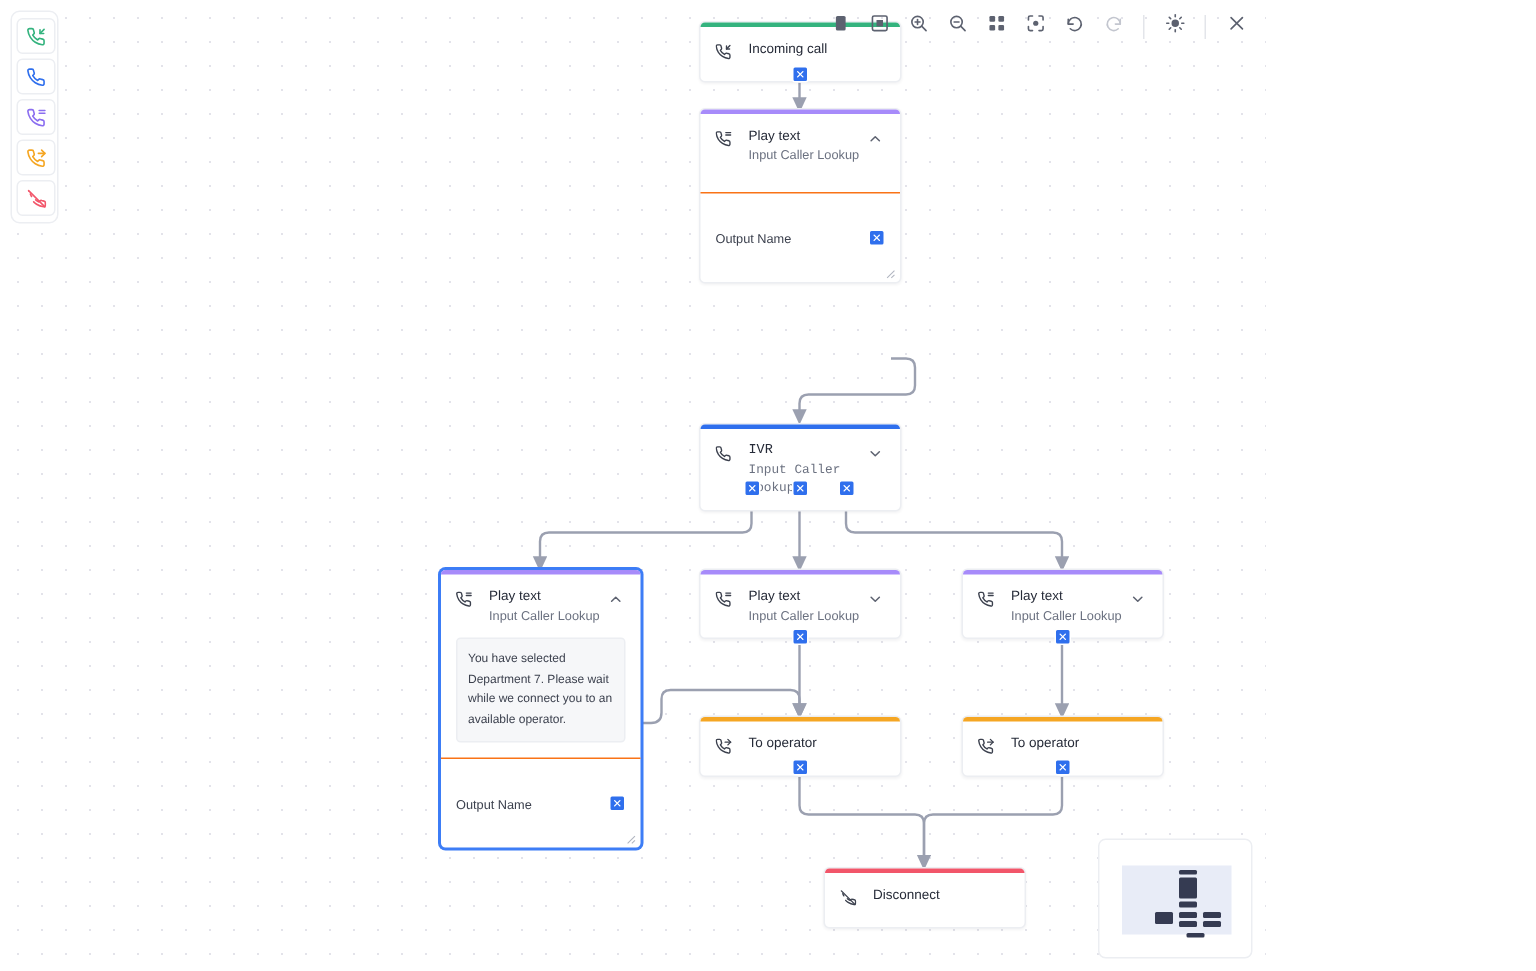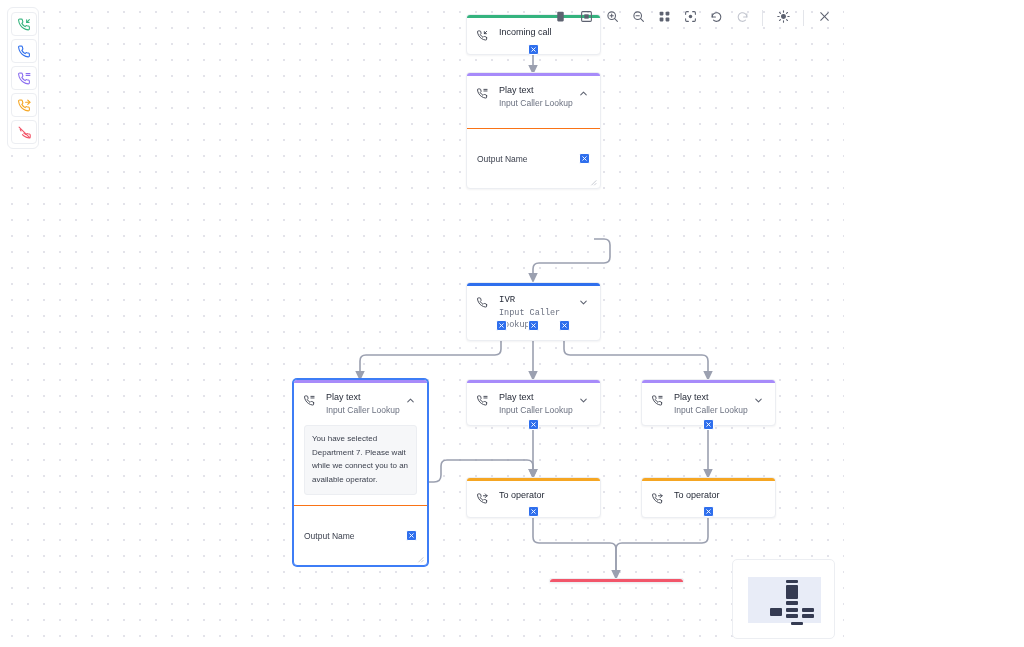--- a/index.html
+++ b/index.html
@@ -549,20 +549,32 @@
   </div>
   <div class="handle" style="left:703px; top:506px;">
     <svg width="7" height="7" viewBox="0 0 24 24" fill="none" stroke="#fff" stroke-width="3.2" stroke-linecap="round">
         <line x1="6" y1="6" x2="18" y2="18"></line>
         <line x1="18" y1="6" x2="6" y2="18"></line>
       </svg>
   </div>
 
   <div class="node" style="left:549px; top:578px; width:135px;">
     <div class="node-bar" style="background:#f2566a;"></div>
+    <div class="node-head">
+      <span class="node-ico">
+        <svg width="11" height="11" viewBox="0 0 24 24" fill="none" stroke="#3c414e" stroke-width="2" stroke-linecap="round" stroke-linejoin="round">
+          <path d="M10.7 13.3a16 16 0 0 0 4 2.6l1.3-1.3a2 2 0 0 1 2.1-.4c.9.3 1.8.6 2.8.7a2 2 0 0 1 1.7 2v3a2 2 0 0 1-2.2 2 19.8 19.8 0 0 1-8.6-3.1 19.5 19.5 0 0 1-3.6-3"></path>
+          <path d="M5.6 9.2a19.3 19.3 0 0 1-1.5-3.1"></path>
+          <line x1="2" y1="2" x2="22" y2="22"></line>
+        </svg>
+      </span>
+      <div class="node-titles">
+        <div class="node-title">Disconnect</div>
+      </div>
+    </div>
   </div>
 
   <div class="minimap">
     <div class="mm-view" style="left:15px; top:17px; width:73px; height:46px;"></div>
     <div class="mm-node" style="left:53px; top:20px; width:12px; height:3px;"></div>
     <div class="mm-node" style="left:53px; top:25px; width:12px; height:14px;"></div>
     <div class="mm-node" style="left:53px; top:41px; width:12px; height:4px;"></div>
     <div class="mm-node" style="left:37px; top:48px; width:12px; height:8px;"></div>
     <div class="mm-node" style="left:53px; top:48px; width:12px; height:4px;"></div>
     <div class="mm-node" style="left:69px; top:48px; width:12px; height:4px;"></div>

